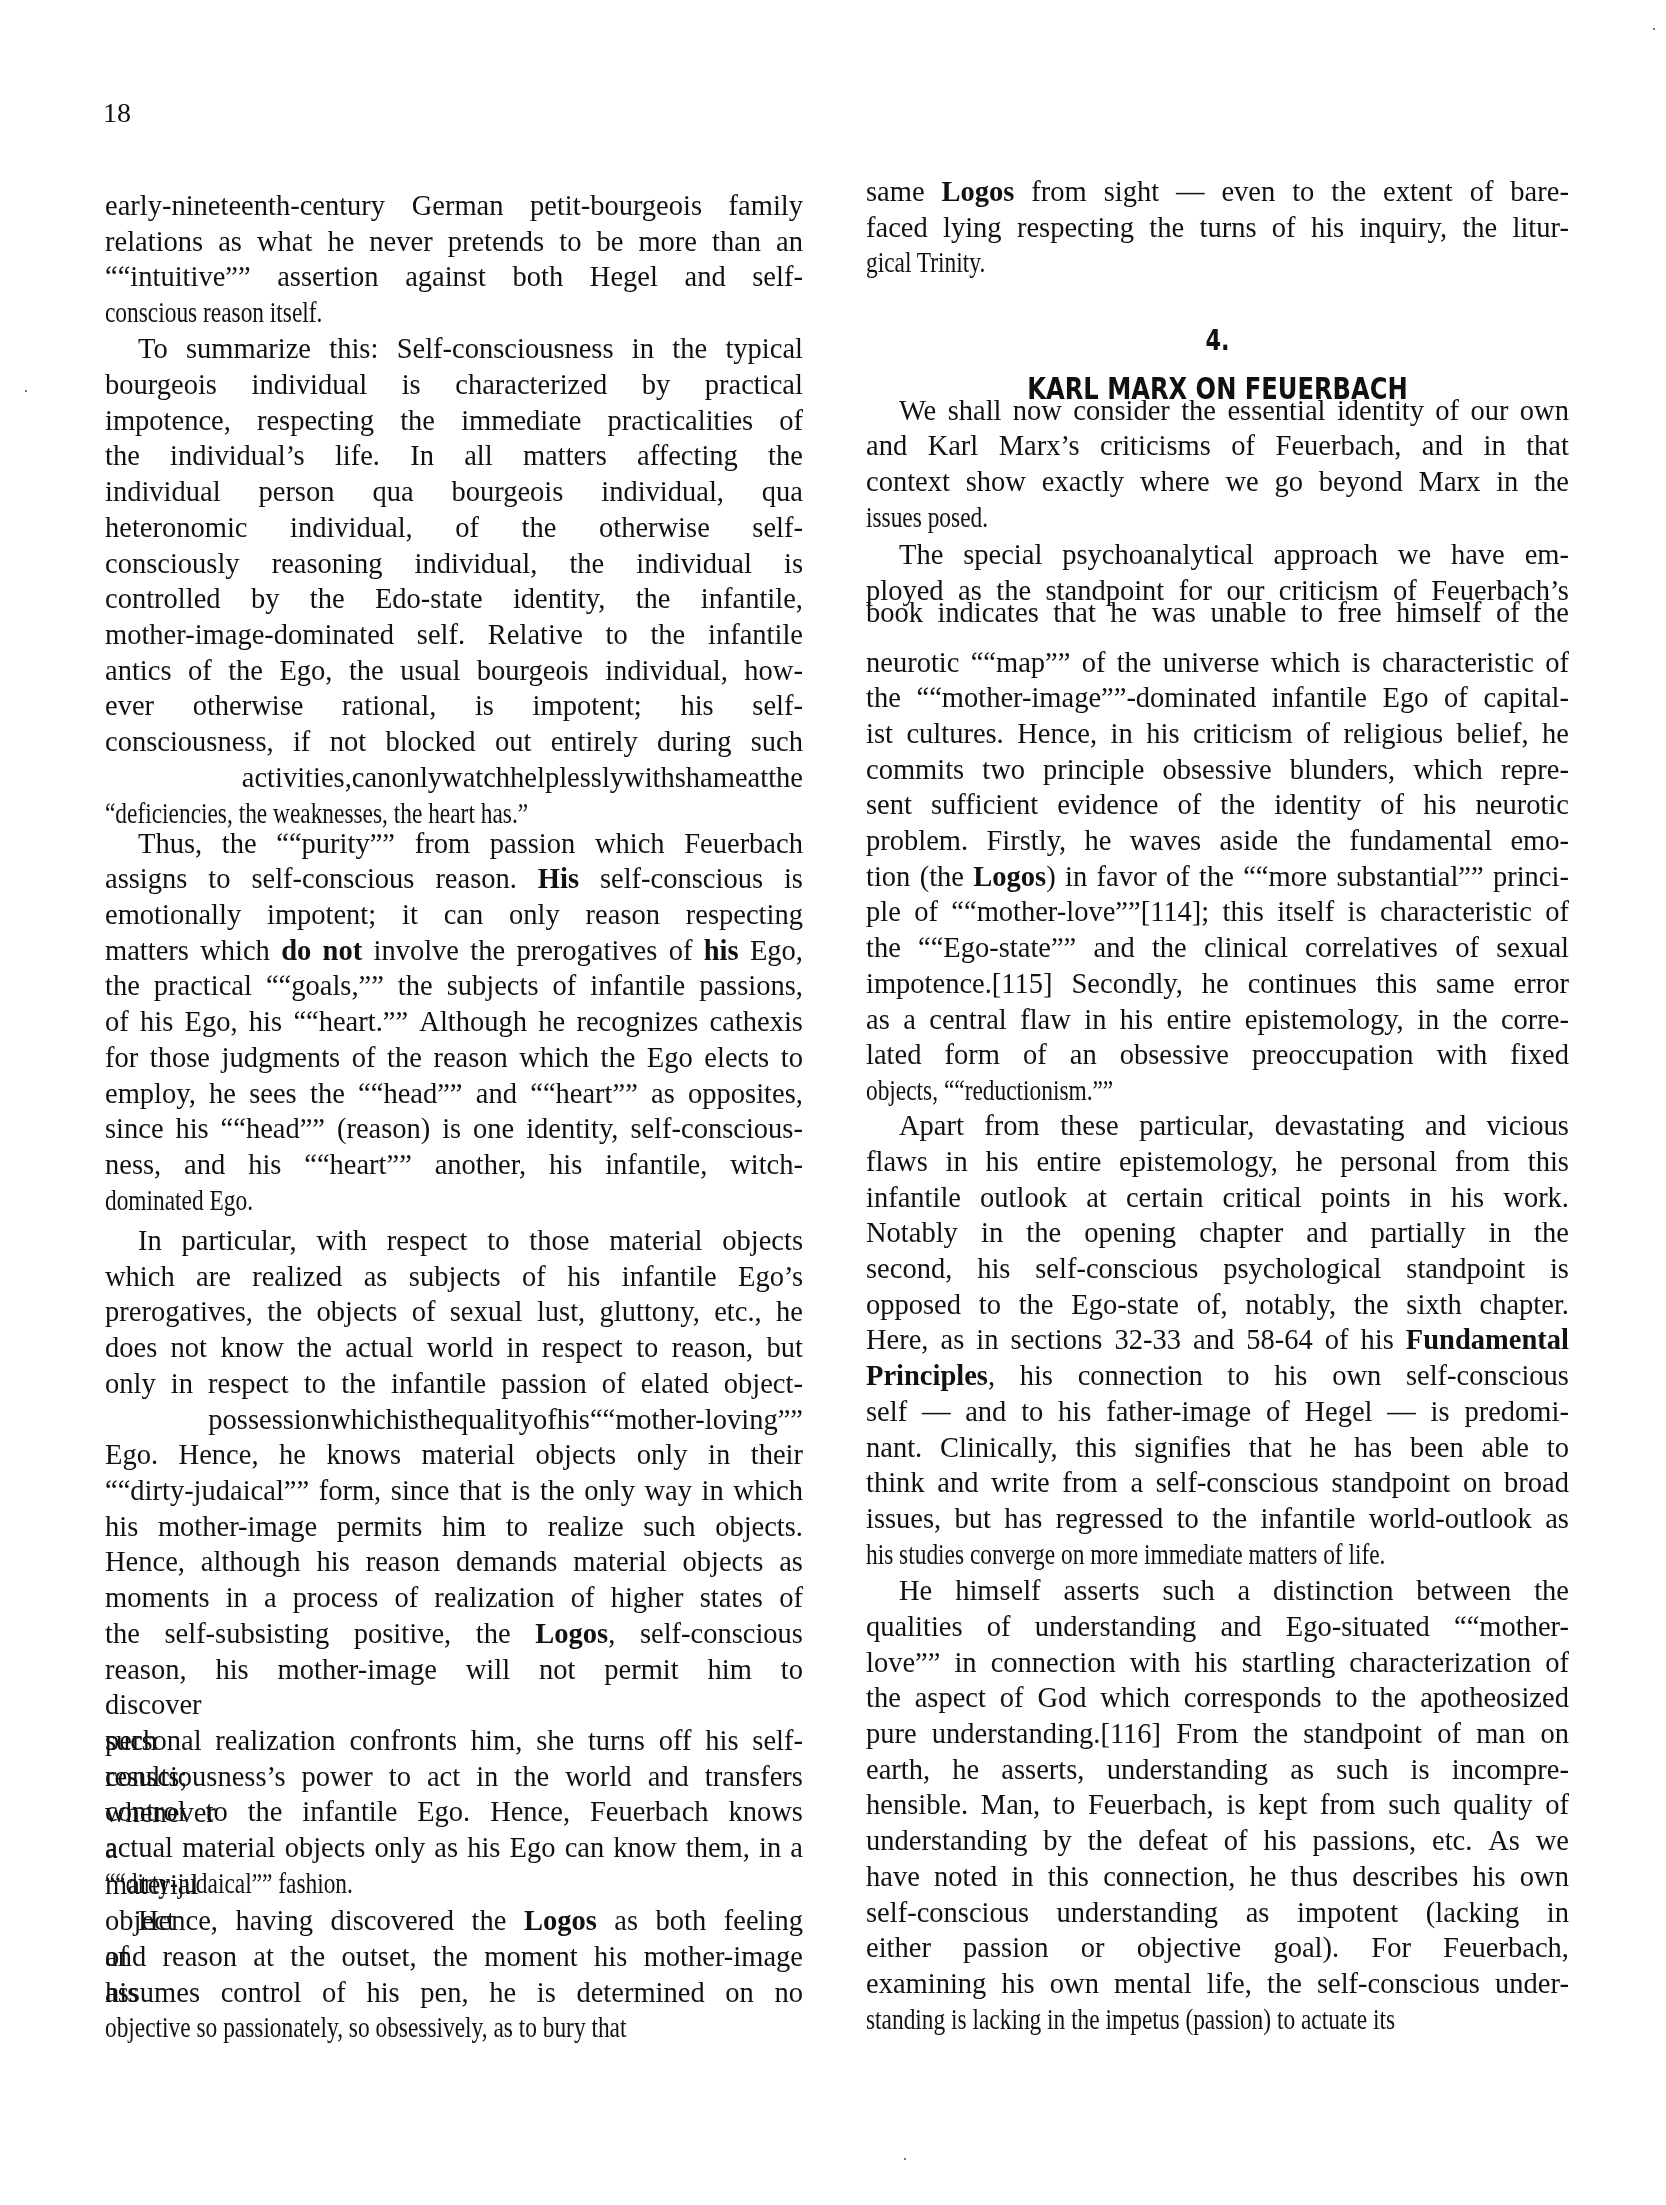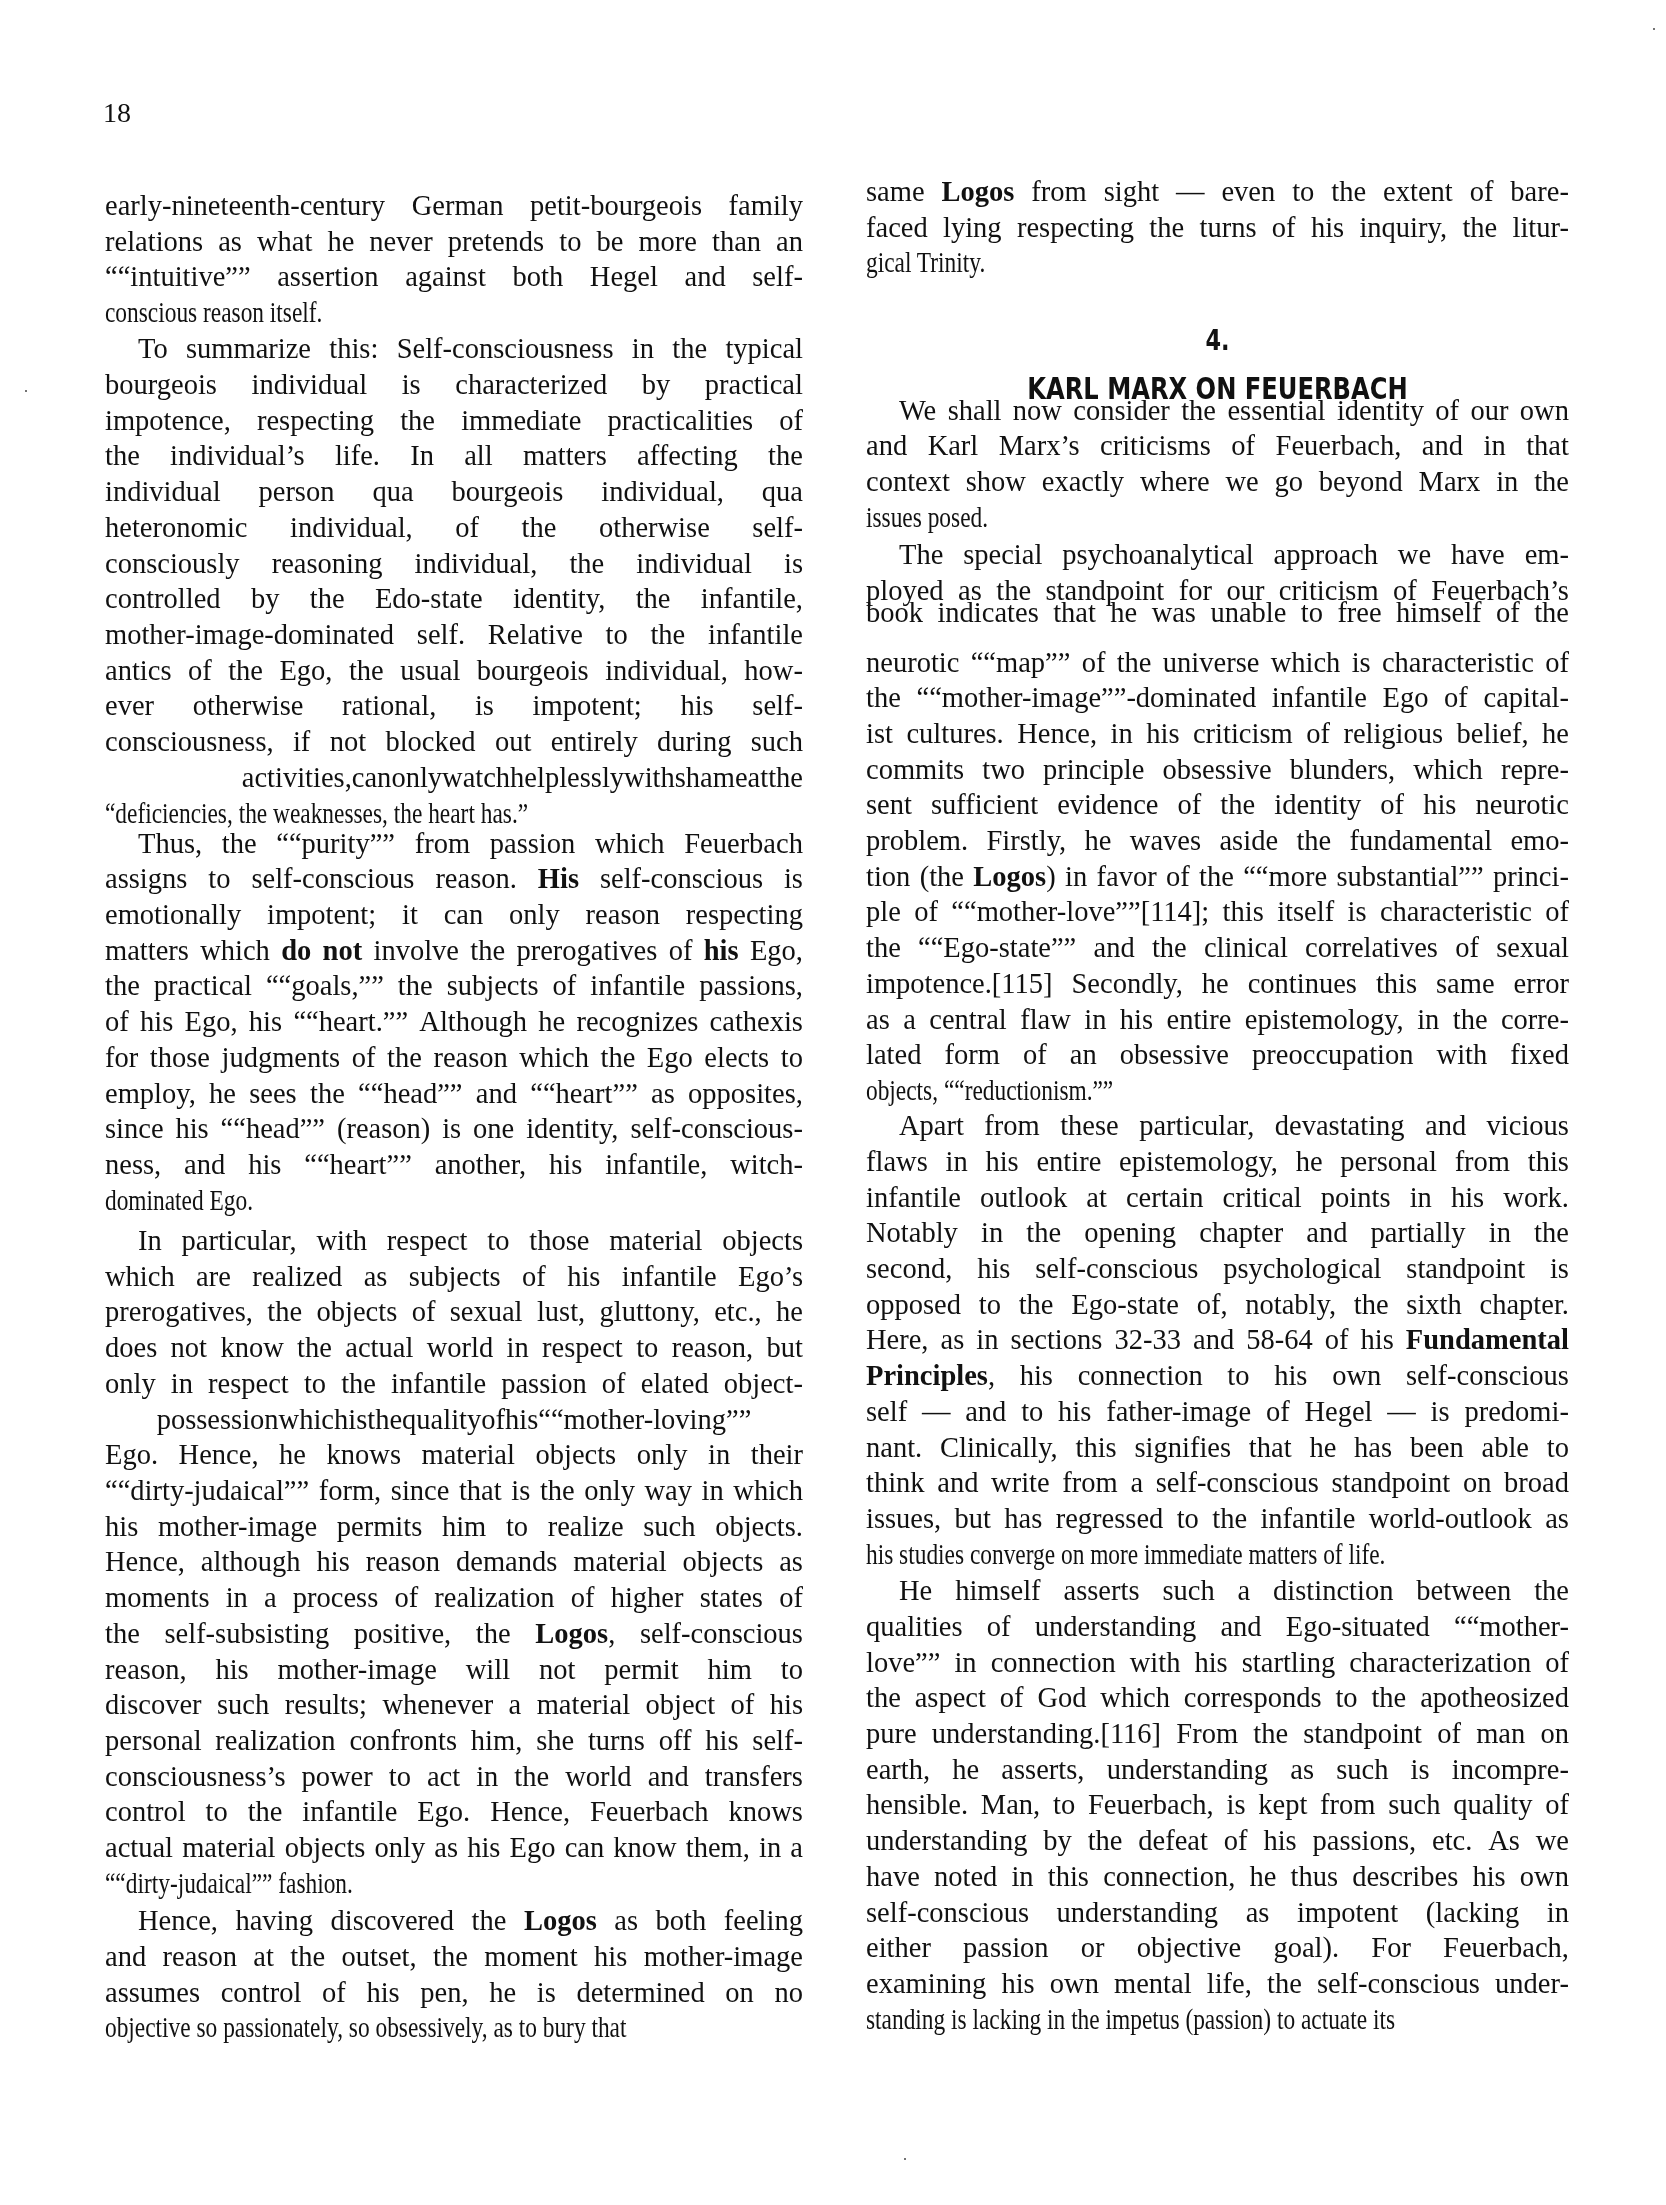--- a/index.html
+++ b/index.html
@@ -399,21 +399,21 @@
         <span><span>to</span></span>
         <span><span>the</span></span>
         <span><span>infantile</span></span>
         <span><span>passion</span></span>
         <span><span>of</span></span>
         <span><span>elated</span></span>
         <span><span>object-</span></span>
       </div>
     </div>
     <div class="line" style="top: 1402px;">
-      <div class="line-inner justify" style="display: flex; justify-content: center; width: 698px; box-sizing: border-box; transform: scaleX(1);">
+      <div class="line-inner justify" style="display: flex; justify-content: flex-end; width: 698px; box-sizing: border-box; transform: scaleX(1);">
         <span><span>possession</span></span>
         <span><span>which</span></span>
         <span><span>is</span></span>
         <span><span>the</span></span>
         <span><span>quality</span></span>
         <span><span>of</span></span>
         <span><span>his</span></span>
         <span><span>““mother-loving””</span></span>
       </div>
     </div>
@@ -498,21 +498,21 @@
         <span><span>his</span></span>
         <span><span>mother-image</span></span>
         <span><span>will</span></span>
         <span><span>not</span></span>
         <span><span>permit</span></span>
         <span><span>him</span></span>
         <span><span>to</span></span>
       </div>
     </div>
     <div class="line" style="top: 1687px;">
-      <div class="line-inner justify" style="display: flex; justify-content: space-between; width: 698px; box-sizing: border-box; transform: scaleX(1);">
+      <div class="line-inner justify" style="display: flex; justify-content: space-between; width: 698px; box-sizing: border-box; transform: scaleX(1); flex-direction: column;">
         <span><span>discover</span></span>
         <span><span>such</span></span>
         <span><span>results;</span></span>
         <span><span>whenever</span></span>
         <span><span>a</span></span>
         <span><span>material</span></span>
         <span><span>object</span></span>
         <span><span>of</span></span>
         <span><span>his</span></span>
       </div>

